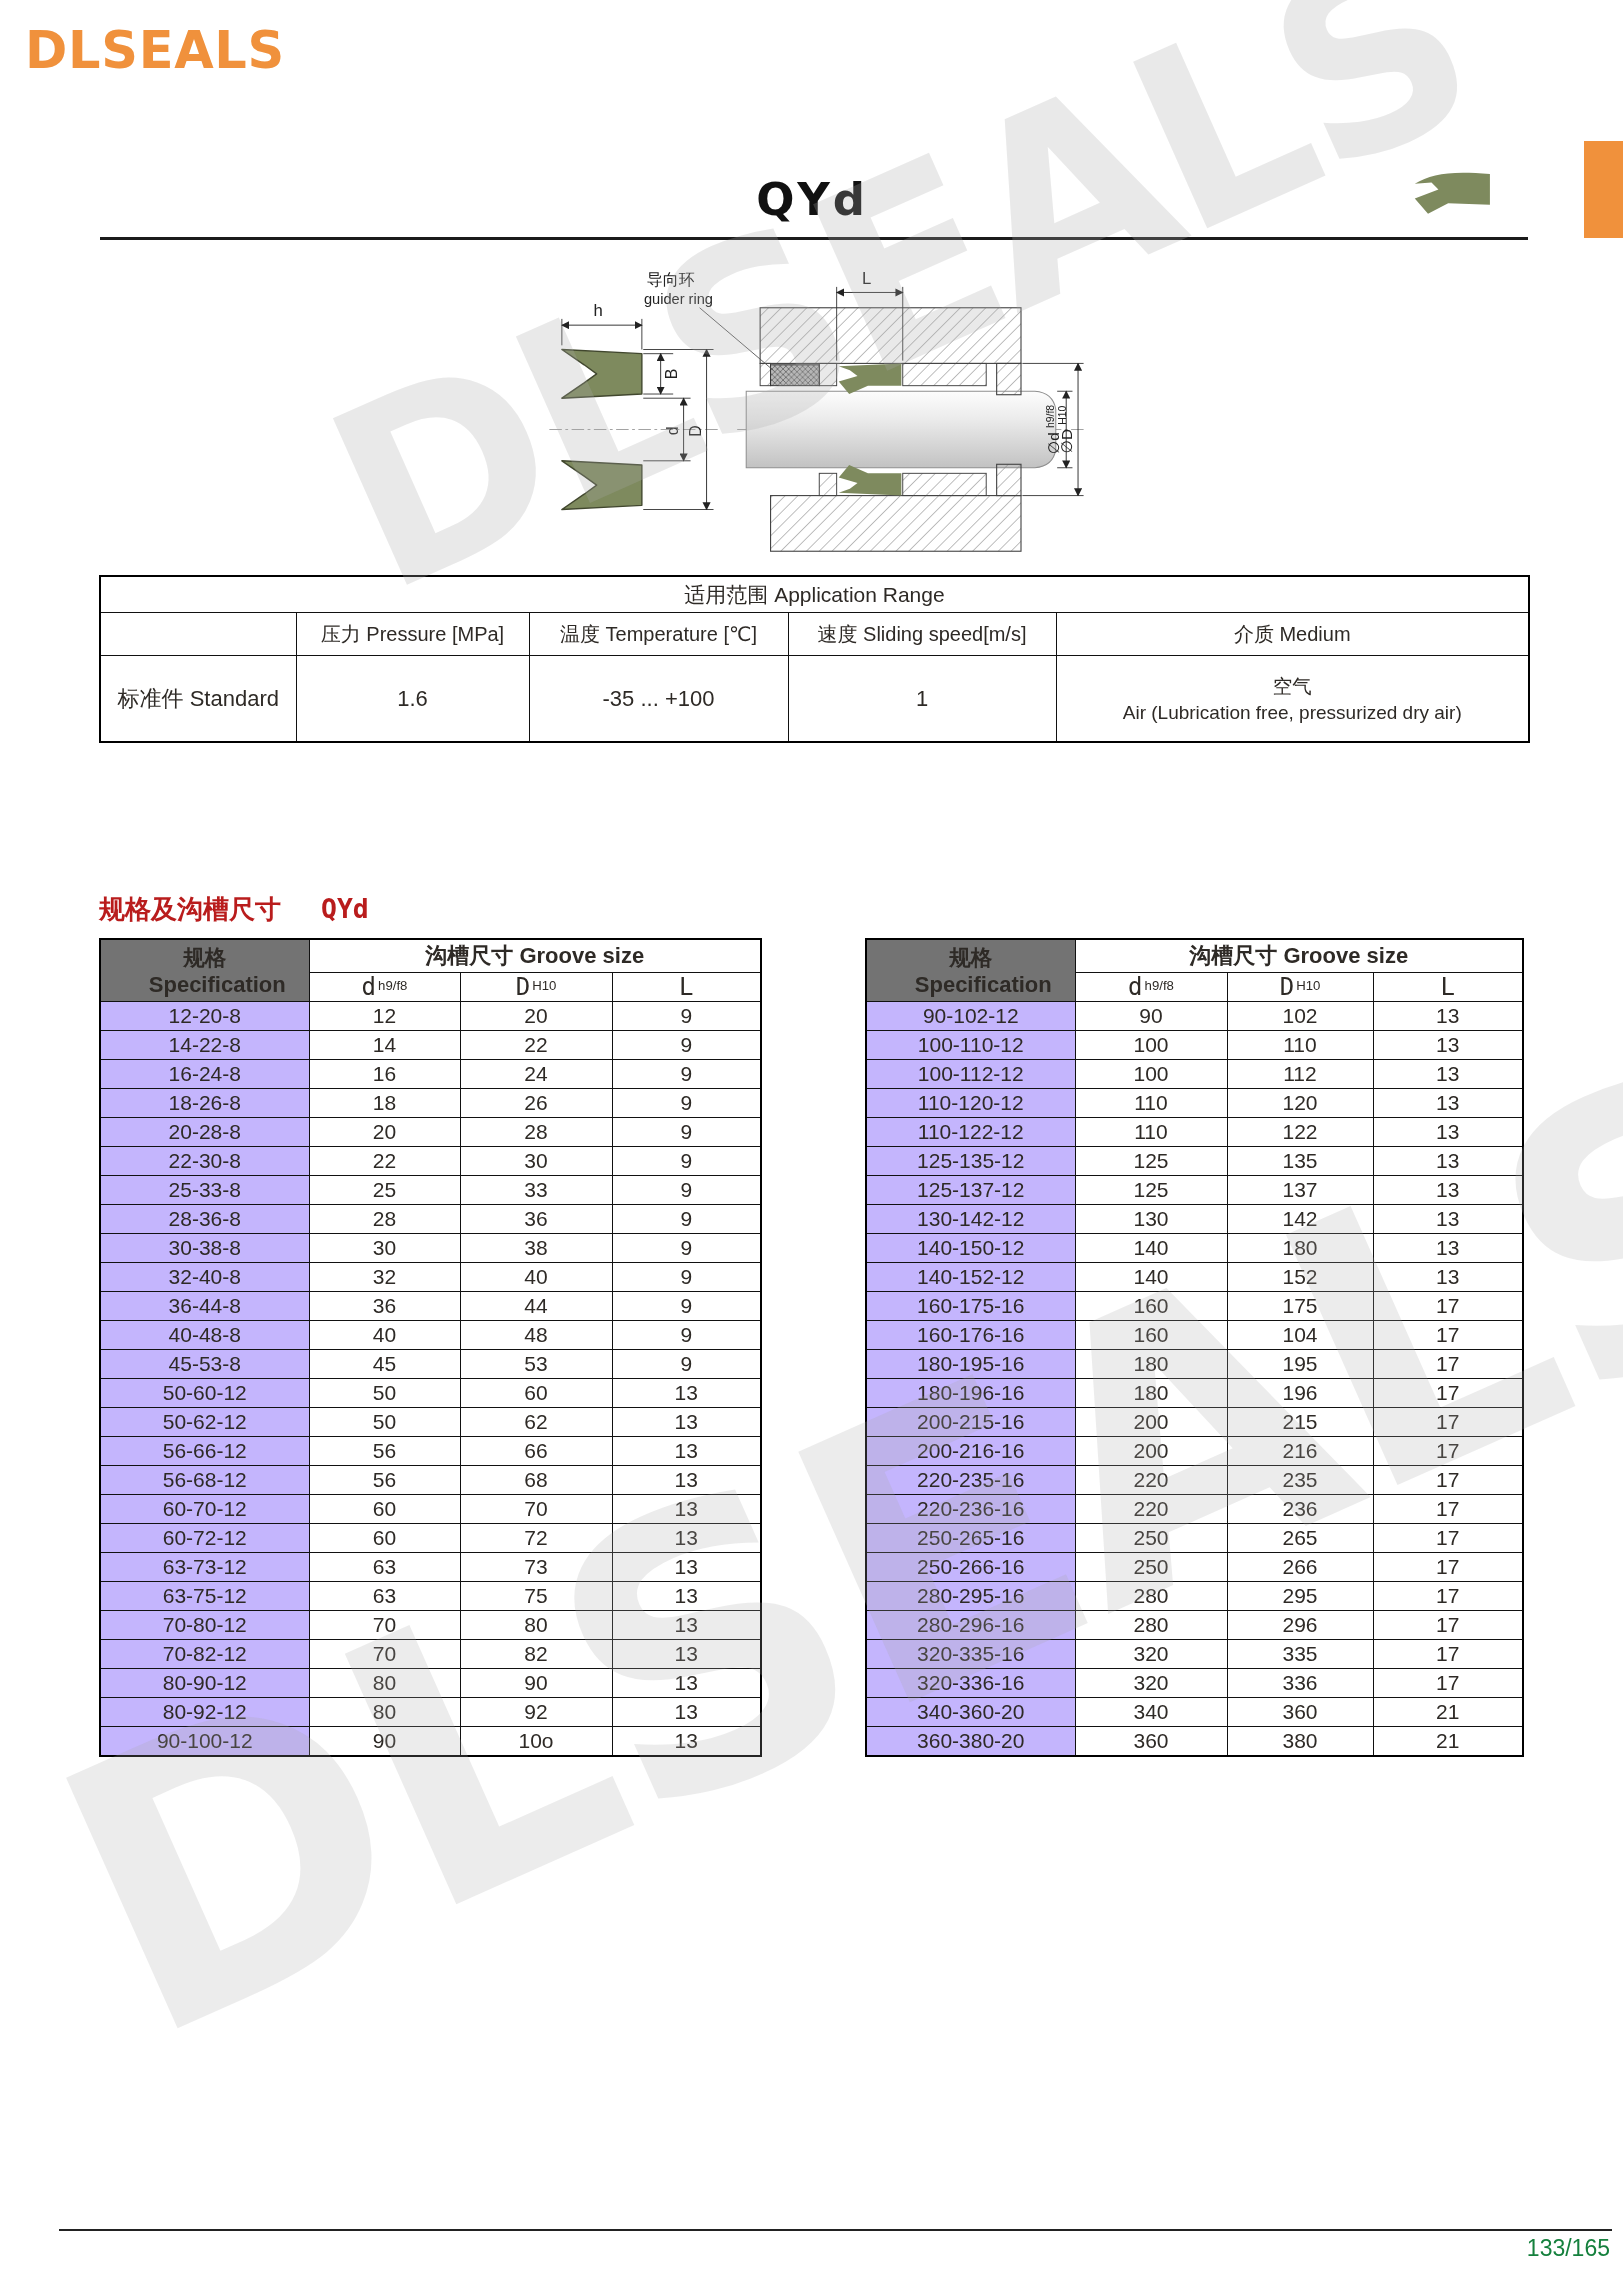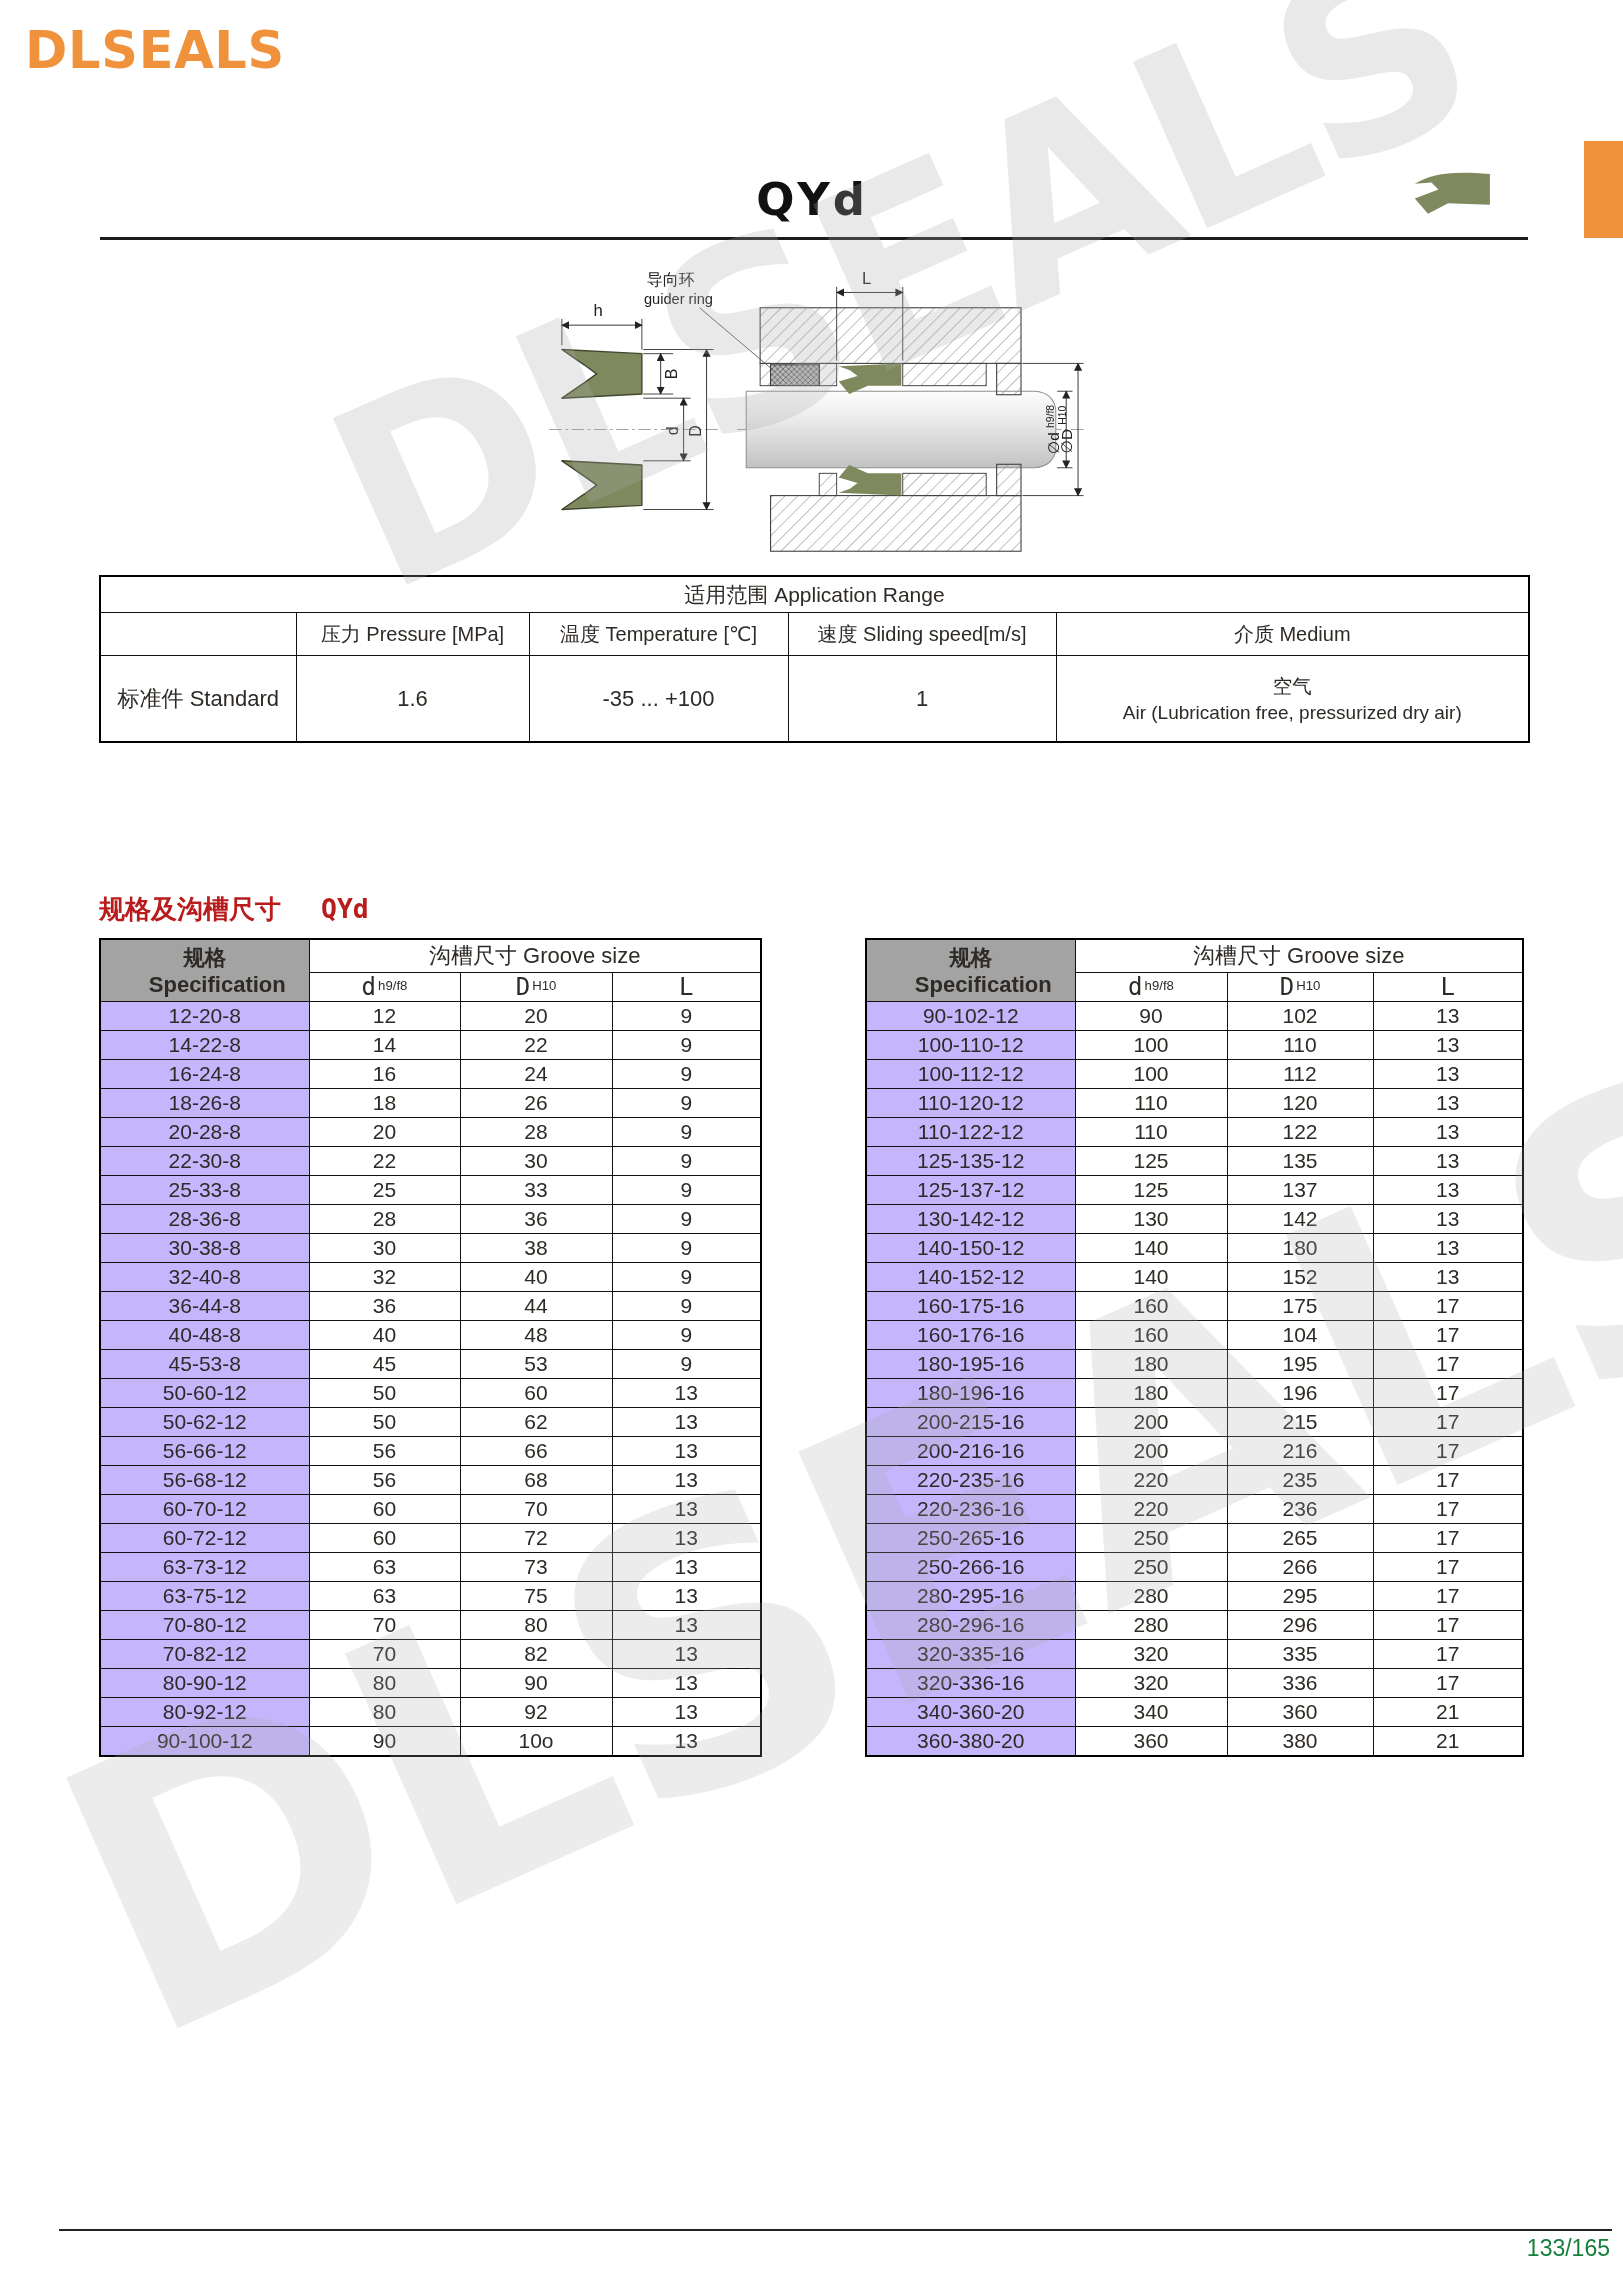--- a/index.html
+++ b/index.html
@@ -53,24 +53,24 @@
     font-size:26px; font-weight:700; color:#b91c1c;
   }
   .section-heading .code{margin-left:40px; font-family:"DejaVu Sans Mono",monospace; font-size:26.4px; font-weight:700;}
   
   .spec-table{top:938px; border:2.1px solid #000;}
   .spec-left{left:99px; width:663px;}
   .spec-right{left:865px; width:659px;}
   .spec-table thead tr.r1 th{height:32px;}
   .spec-table thead tr.r2 th{height:28px;}
   .spec-table tbody td{height:28px; font-size:21px;}
-  .spec-head{background:#a3a3a3; font-weight:700;}
+  .spec-head{background:#737373; font-weight:700;}
   .spec-head .cn{font-size:21.6px; line-height:1.35;}
   .spec-head .en{font-size:22px; line-height:1.2;padding-left:25px;}
-  .groove{font-size:22px; font-weight:400;}
+  .groove{font-size:22px; font-weight:700;}
   .sub .dim{font-family:"DejaVu Sans Mono",monospace; font-size:24px;}
   .sub .sup{font-size:13.2px; vertical-align:super; margin-left:2.1px;}
   .sub.dimL{font-family:"DejaVu Sans Mono",monospace; font-size:24px;}
   .spec-table tbody td.spec-col{background:#c4b5fd;}
   
   .footer-rule{position:absolute; left:59px; top:2229px; width:1553px; height:2.1px; background:#222; z-index:2;}
   .page-num{position:absolute; right:14px; top:2235px; font-size:23px; color:#15803d; z-index:2;margin-left:13px;}
 </style>
 </head>
 <body>

